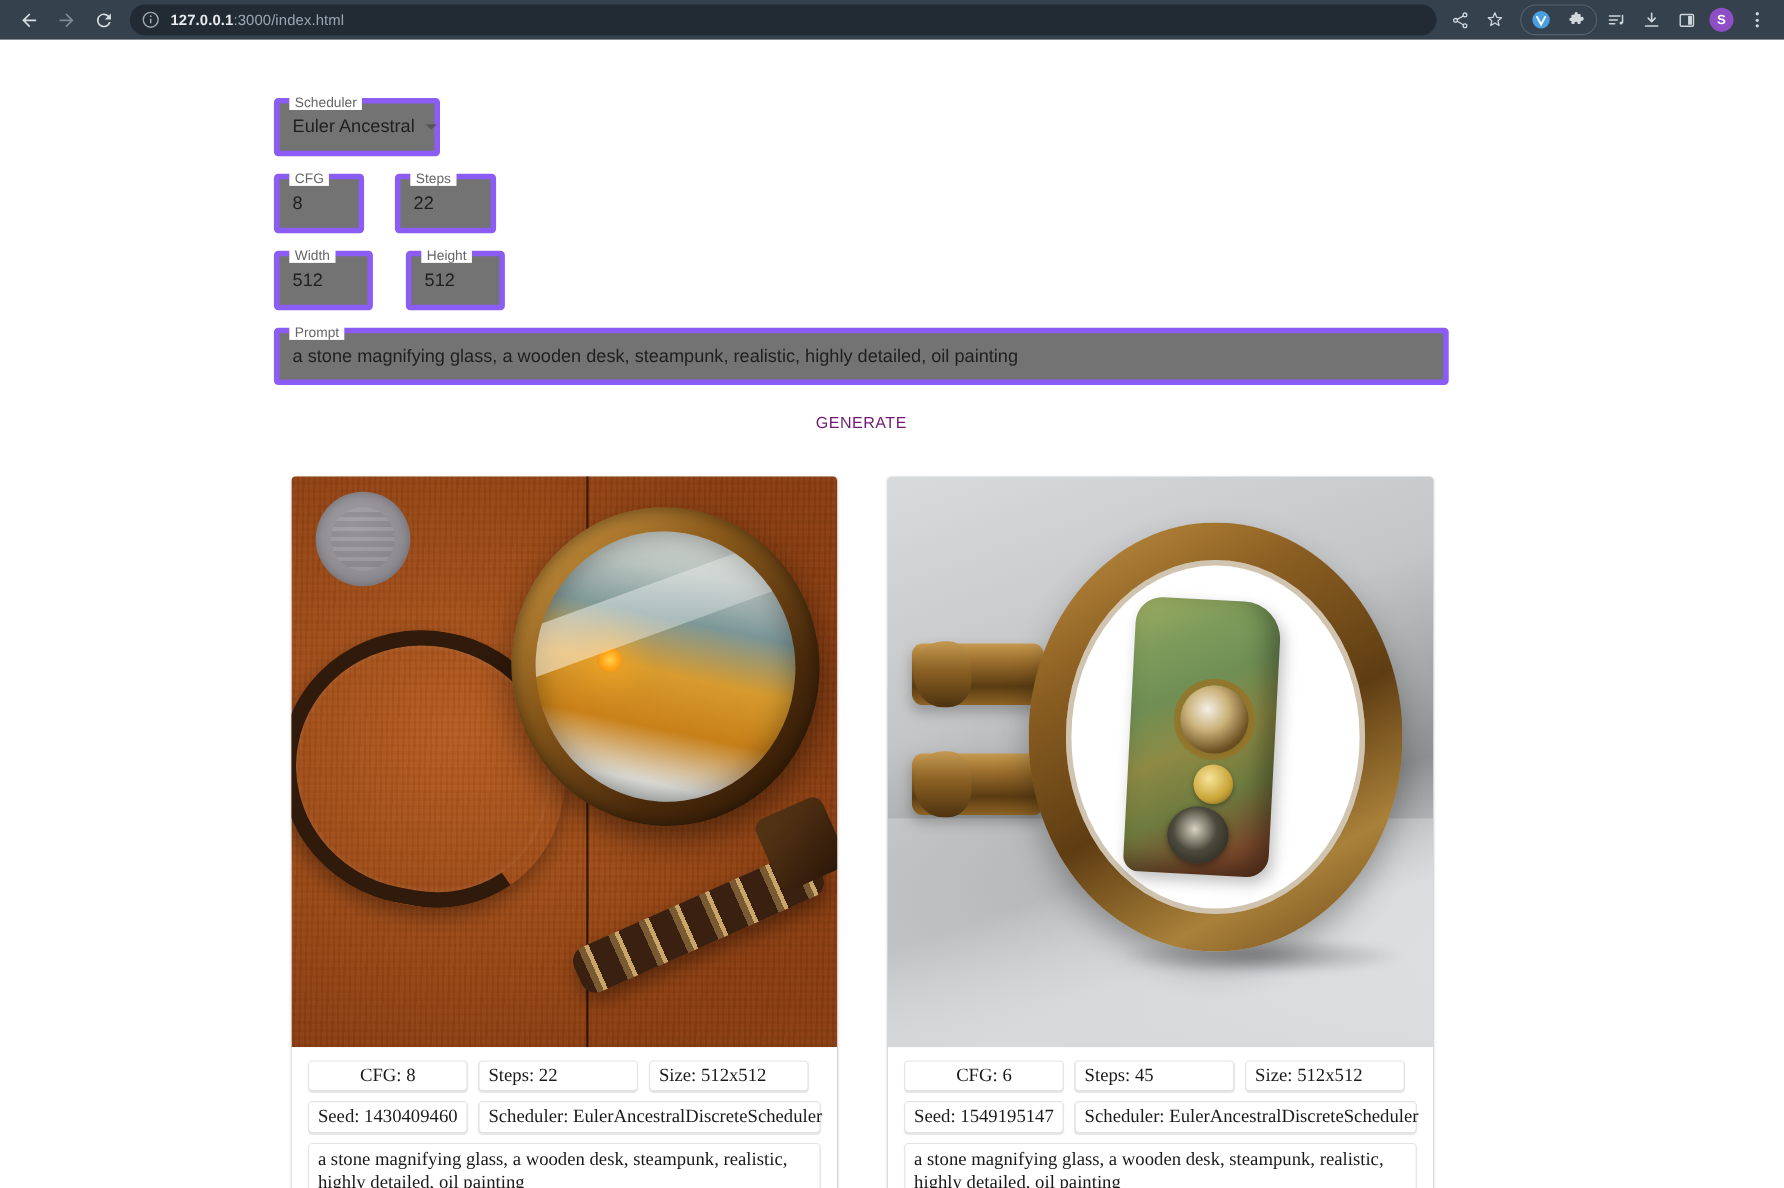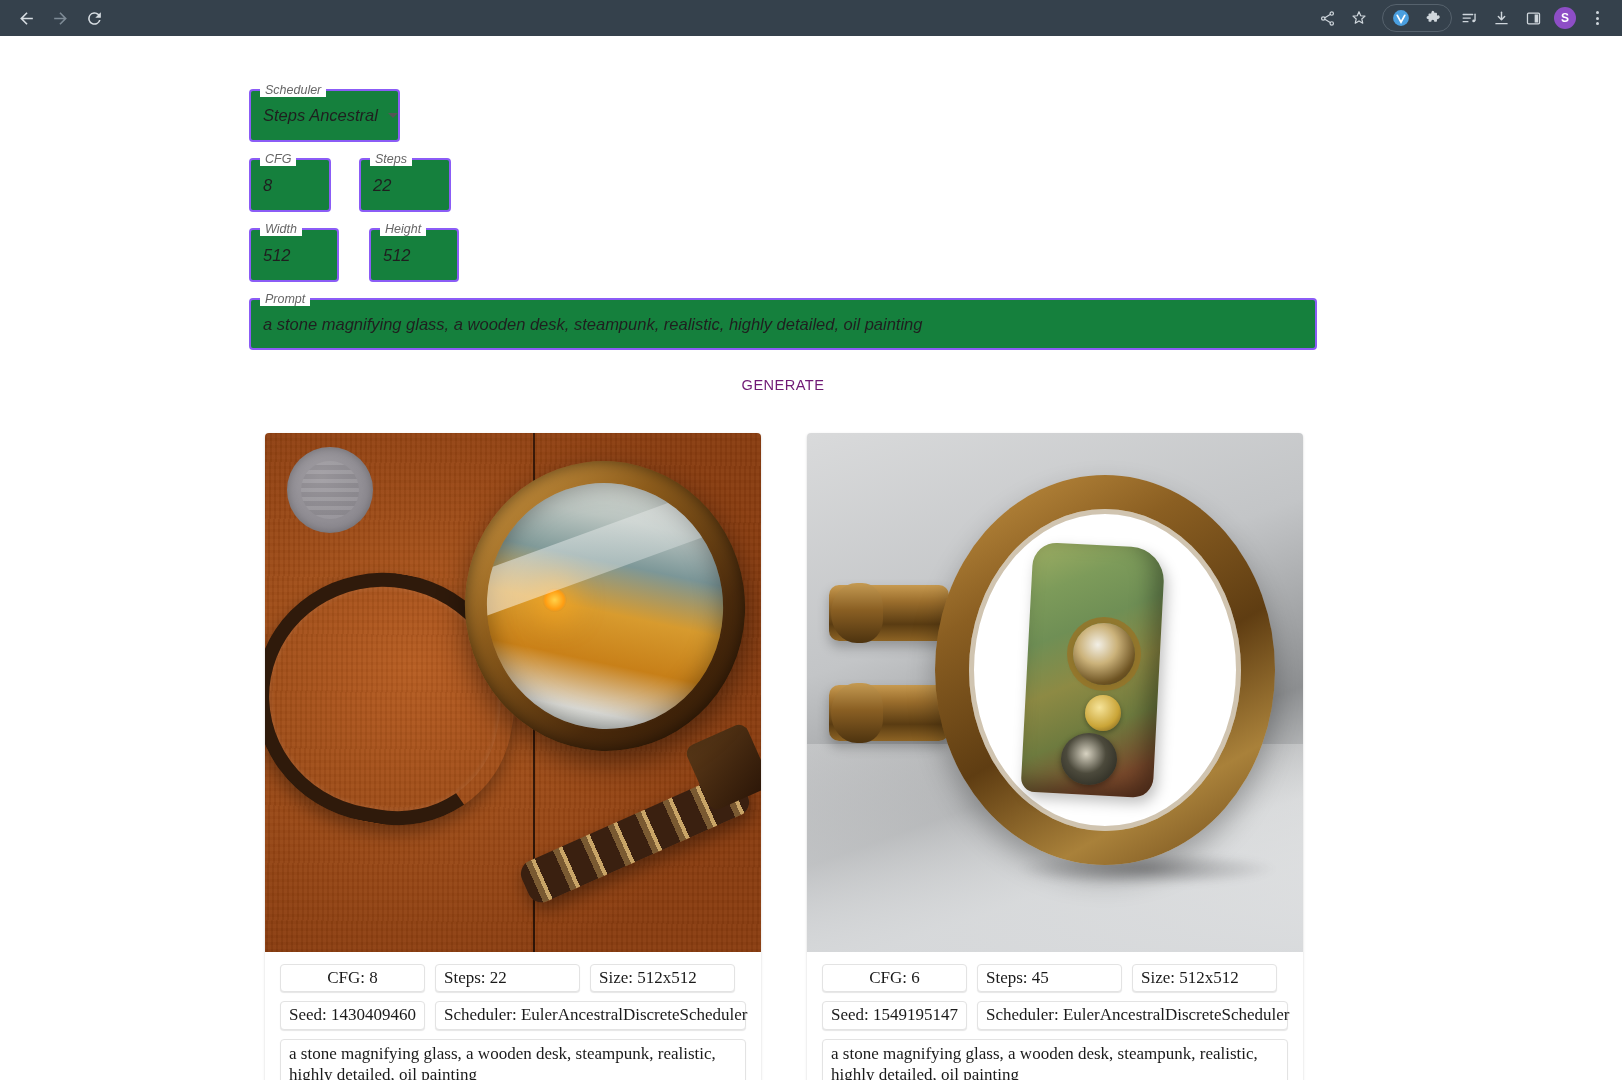--- a/index.html
+++ b/index.html
@@ -71,25 +71,24 @@
   }
   .kebab { display: flex; flex-direction: column; gap: 2.5px; align-items: center; }
   .kebab i { width: 3px; height: 3px; background: #cfd6dc; border-radius: 50%; display: block; }
 
   
   .page { padding: 0; position: relative; }
 
   
   .mui-field { position: relative; display: inline-block; vertical-align: top; }
   .mui-outline {
-    border: 2px solid #8b5cf6;
+    border: 5px solid #8b5cf6;
     border-radius: 4px;
     position: relative;
-    background: #15803d;
-    font-style: italic;
+    background: #737373;
   }
   .mui-legend {
     position: absolute;
     top: -7px;
     left: 9px;
     background: #fff;
     padding: 0 5px;
     font-size: 12.5px;
     color: #666666;
     line-height: 13px;
@@ -373,20 +372,28 @@
         <path d="M4 11h12.2l-5.6-5.6L12 4l8 8-8 8-1.4-1.4 5.6-5.6H4z" fill="#7e8b96"></path>
       </svg>
     </div>
     <div class="nav-btn">
       <svg width="19" height="19" viewBox="0 0 24 24">
         <path d="M17.65 6.35A8 8 0 1 0 19.73 14h-2.1A6 6 0 1 1 12 6c1.66 0 3.14.69 4.22 1.78L13 11h7V4z" fill="#d7dde2"></path>
       </svg>
     </div>
   </div>
 
+  <div class="omnibox">
+    <svg class="omni-info" viewBox="0 0 24 24">
+      <circle cx="12" cy="12" r="9" fill="none" stroke="#9aa7b2" stroke-width="1.7"></circle>
+      <rect x="11.1" y="10.4" width="1.8" height="6.2" rx="0.9" fill="#9aa7b2"></rect>
+      <circle cx="12" cy="7.6" r="1.1" fill="#9aa7b2"></circle>
+    </svg>
+    <span class="omni-url"><b>127.0.0.1</b><span>:3000/index.html</span></span>
+  </div>
 
   <div class="omni-actions">
     <div class="chrome-icon">
       <svg width="17" height="17" viewBox="0 0 24 24">
         <g fill="none" stroke="#cfd6dc" stroke-width="1.7" stroke-linecap="round">
           <circle cx="18" cy="5" r="2.4"></circle>
             <circle cx="6" cy="12" r="2.4"></circle>
             <circle cx="18" cy="19" r="2.4"></circle>
           <path d="M8.2 10.8 15.8 6.4M8.2 13.2l7.6 4.4"></path>
         </g>
@@ -448,21 +455,21 @@
     </div>
   </div>
 </div>
 
 <div class="page">
 
   <div class="mui-field fld-scheduler">
     <div class="mui-outline">
       <span class="mui-legend">Scheduler</span>
       <div class="mui-value">
-        <span>Steps Ancestral</span>
+        <span>Euler Ancestral</span>
         <span class="caret"></span>
       </div>
     </div>
   </div>
 
   <div class="mui-field fld-cfg">
     <div class="mui-outline">
       <span class="mui-legend">CFG</span>
       <div class="mui-value">8</div>
     </div>

